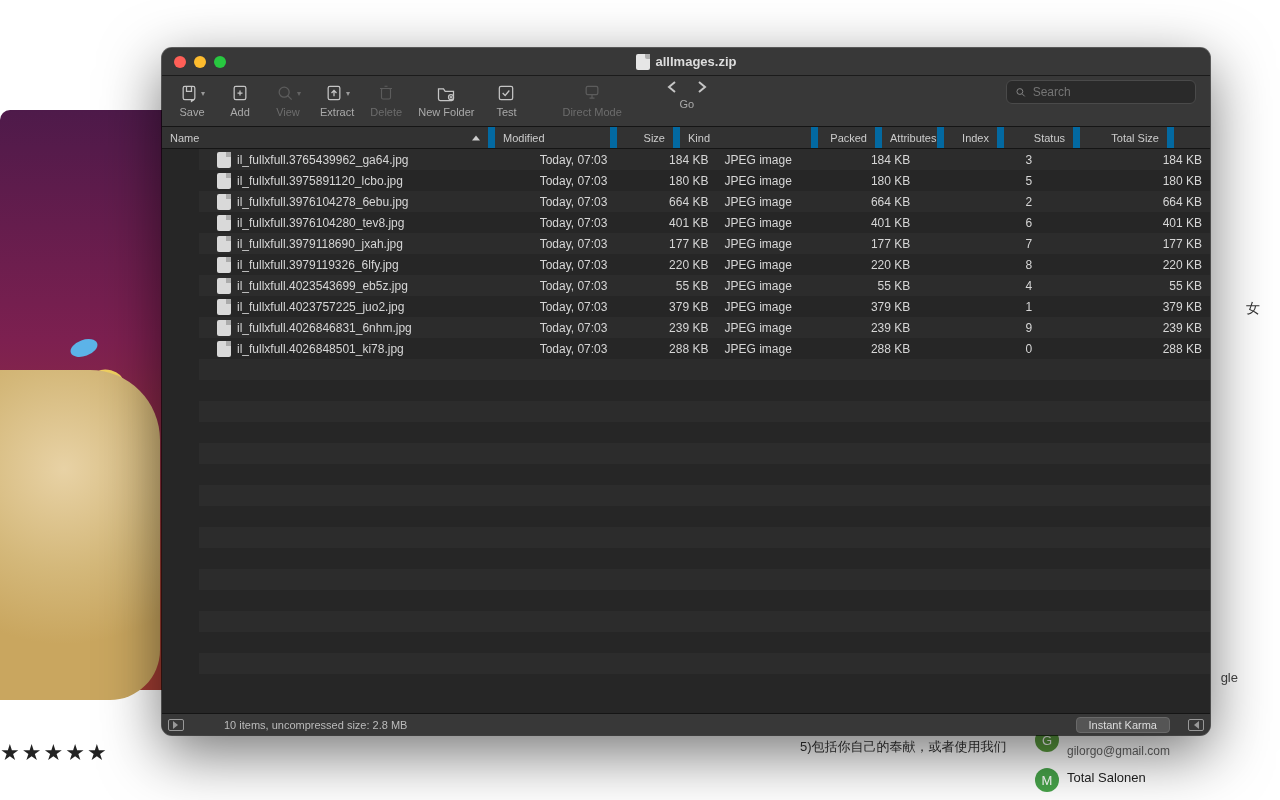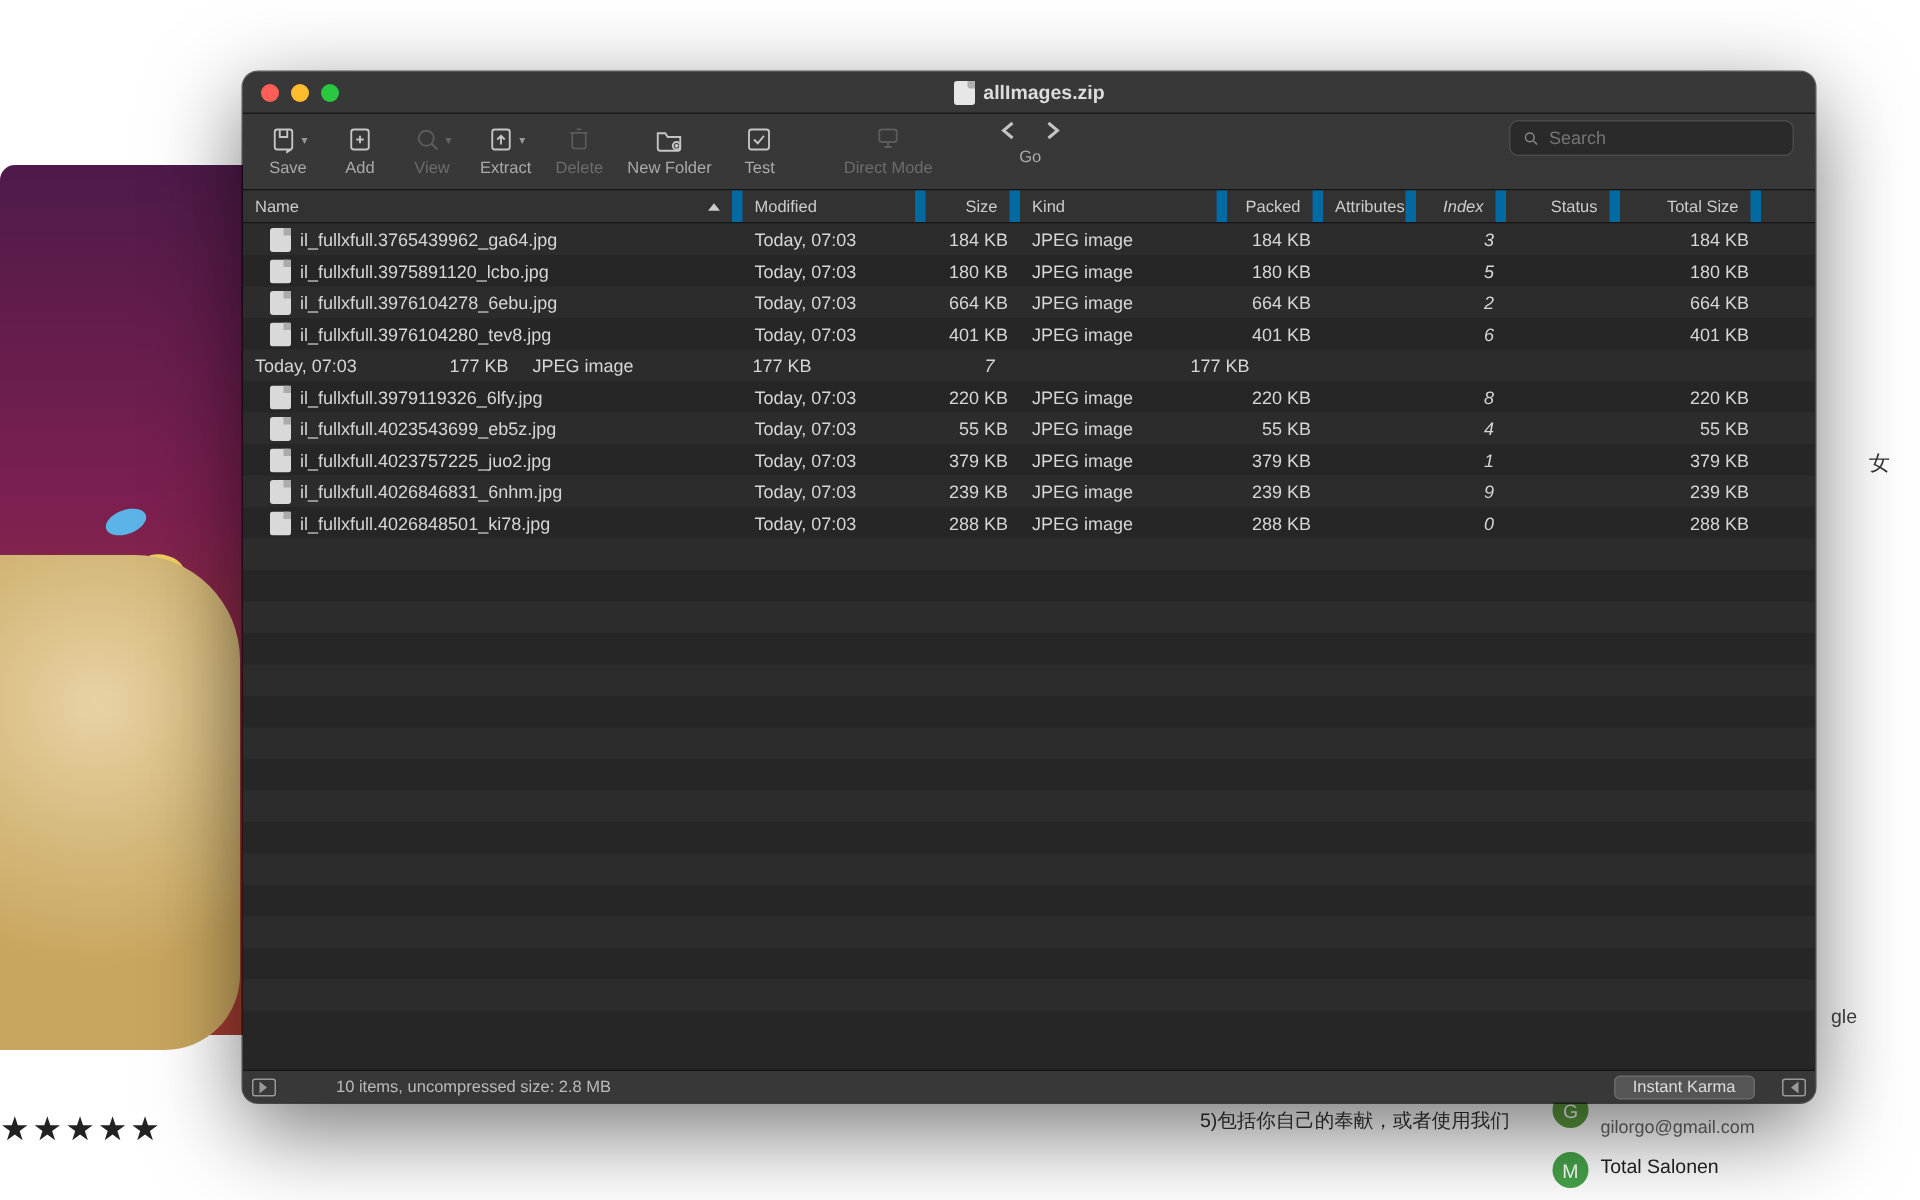--- a/index.html
+++ b/index.html
@@ -136,24 +136,24 @@
     content:''; position:absolute; right:8px; top:50%; transform:translateY(-50%);
     border-left:4px solid transparent;border-right:4px solid transparent;
     border-bottom:5px solid #ccc;
   }
   .col-name{width:333px;}
   .col-mod{width:122px;}
   .col-size{width:63px;justify-content:flex-end;}
   .col-kind{width:138px;}
   .col-packed{width:64px;justify-content:flex-end;}
   .col-attr{width:62px;}
-  .col-index{width:60px;justify-content:flex-end;font-style:italic;}
+  .col-index{width:60px;justify-content:flex-end;}
   .col-status{width:76px;justify-content:flex-end;}
   .col-total{width:94px;justify-content:flex-end;}
-  .listbody{flex:1;overflow:auto;background:#262626;}
+  .listbody{flex:1;overflow:auto;background:#262626;padding-left:37px;}
   .row{display:flex;height:21px;align-items:center;font-size:12px;color:#d6d6d6;}
   .row:nth-child(odd){background:#2c2c2c;}
   .row:nth-child(even){background:#262626;}
   .cell{padding:0 8px;overflow:hidden;white-space:nowrap;text-overflow:ellipsis;}
   .cell.col-name{display:flex;align-items:center;gap:6px;padding-left:18px;}
   .fileicon{width:14px;height:16px;background:#d9d9d9;border-radius:2px;flex-shrink:0;position:relative;}
   .fileicon::after{content:'';position:absolute;right:0;top:0;width:5px;height:5px;background:#ababab;}
   .cell.col-size,.cell.col-packed,.cell.col-index,.cell.col-total,.cell.col-status{text-align:right;}
   .emptyrow{height:21px;}
   .emptyrow:nth-child(odd){background:#2c2c2c;}
@@ -376,20 +376,24 @@
         <div class="cell col-mod">Today, 07:03</div>
         <div class="cell col-size">401 KB</div>
         <div class="cell col-kind">JPEG image</div>
         <div class="cell col-packed">401 KB</div>
         <div class="cell col-attr"></div>
         <div class="cell col-index">6</div>
         <div class="cell col-status"></div>
         <div class="cell col-total">401 KB</div>
       </div>
       <div class="row">
+        <div class="cell col-name">
+          <span class="fileicon"></span>
+          <span>il_fullxfull.3979118690_jxah.jpg</span>
+        </div>
         <div class="cell col-mod">Today, 07:03</div>
         <div class="cell col-size">177 KB</div>
         <div class="cell col-kind">JPEG image</div>
         <div class="cell col-packed">177 KB</div>
         <div class="cell col-attr"></div>
         <div class="cell col-index">7</div>
         <div class="cell col-status"></div>
         <div class="cell col-total">177 KB</div>
       </div>
       <div class="row">

